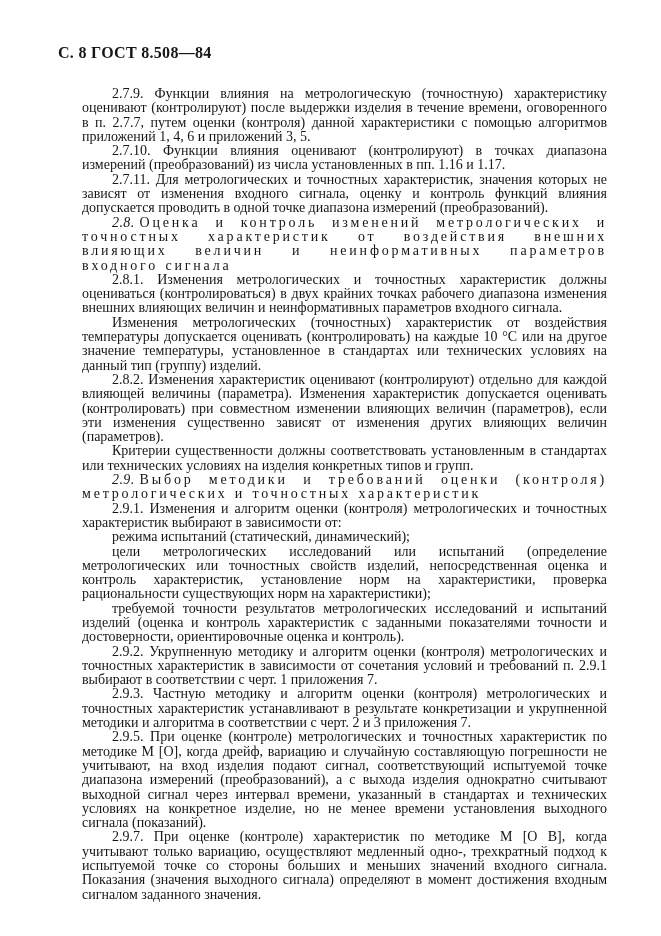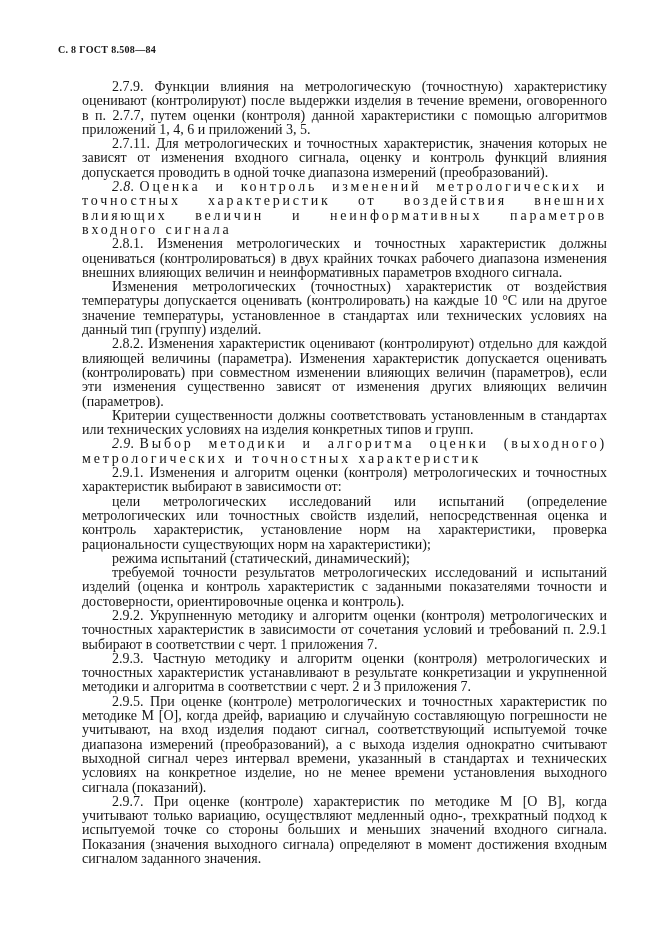--- a/index.html
+++ b/index.html
@@ -12,21 +12,21 @@
     width: 661px;
     height: 936px;
     background: #ffffff;
     box-sizing: border-box;
     padding: 44px 54px 0 50px;
     font-family: "Liberation Serif", "DejaVu Serif", serif;
     color: #161616;
     overflow: hidden;
   }
   .page-header {
-    font-size: 10px;
+    font-size: 16px;
     font-weight: bold;
     letter-spacing: 0.3px;
     margin-left: 8px;
     margin-bottom: 25px;
     white-space: nowrap;
   }
   .content {
     font-size: 14px;
     line-height: 14.3px;
     text-align: justify;
@@ -47,29 +47,30 @@
     font-style: italic;
   }
 </style>
 </head>
 <body>
 
 <div class="page">
   <div class="page-header">С. 8 ГОСТ 8.508—84</div>
   <div class="content">
     <p class="body">2.7.9. Функции влияния на метрологическую (точностную) характеристику оценивают (контролируют) после выдержки изделия в течение времени, оговоренного в п. 2.7.7, путем оценки (контроля) данной характеристики с помощью алгоритмов приложений 1, 4, 6 и приложений 3, 5.</p>
+    <p class="body">2.7.10. Функции влияния оценивают (контролируют) в точках диапазона измерений (преобразований) из числа установленных в пп. 1.16 и 1.17.</p>
     <p class="body">2.7.11. Для метрологических и точностных характеристик, значения которых не зависят от изменения входного сигнала, оценку и контроль функций влияния допускается проводить в одной точке диапазона измерений (преобразований).</p>
     <p class="spaced"><span class="num">2.8.</span><span>Оценка и контроль изменений метрологических и точностных характеристик от воздействия внешних влияющих величин и неинформативных параметров входного сигнала</span></p>
     <p class="body">2.8.1. Изменения метрологических и точностных характеристик должны оцениваться (контролироваться) в двух крайних точках рабочего диапазона изменения внешних влияющих величин и неинформативных параметров входного сигнала.</p>
     <p class="body">Изменения метрологических (точностных) характеристик от воздействия температуры допускается оценивать (контролировать) на каждые 10 °С или на другое значение температуры, установленное в стандартах или технических условиях на данный тип (группу) изделий.</p>
     <p class="body">2.8.2. Изменения характеристик оценивают (контролируют) отдельно для каждой влияющей величины (параметра). Изменения характеристик допускается оценивать (контролировать) при совместном изменении влияющих величин (параметров), если эти изменения существенно зависят от изменения других влияющих величин (параметров).</p>
     <p class="body">Критерии существенности должны соответствовать установленным в стандартах или технических условиях на изделия конкретных типов и групп.</p>
-    <p class="spaced"><span class="num">2.9.</span><span>Выбор методики и алгоритма оценки (выходного) метрологических и точностных характеристик</span></p>
+    <p class="spaced"><span class="num">2.9.</span><span>Выбор методики и требований оценки (контроля) метрологических и точностных характеристик</span></p>
     <p class="body">2.9.1. Изменения и алгоритм оценки (контроля) метрологических и точностных характеристик выбирают в зависимости от:</p>
+    <p class="body">режима испытаний (статический, динамический);</p>
     <p class="body">цели метрологических исследований или испытаний (определение метрологических или точностных свойств изделий, непосредственная оценка и контроль характеристик, установление норм на характеристики, проверка рациональности существующих норм на характеристики);</p>
-    <p class="body">режима испытаний (статический, динамический);</p>
     <p class="body">требуемой точности результатов метрологических исследований и испытаний изделий (оценка и контроль характеристик с заданными показателями точности и достоверности, ориентировочные оценка и контроль).</p>
     <p class="body">2.9.2. Укрупненную методику и алгоритм оценки (контроля) метрологических и точностных характеристик в зависимости от сочетания условий и требований п. 2.9.1 выбирают в соответствии с черт. 1 приложения 7.</p>
     <p class="body">2.9.3. Частную методику и алгоритм оценки (контроля) метрологических и точностных характеристик устанавливают в результате конкретизации и укрупненной методики и алгоритма в соответствии с черт. 2 и 3 приложения 7.</p>
     <p class="body">2.9.5. При оценке (контроле) метрологических и точностных характеристик по методике М [О], когда дрейф, вариацию и случайную составляющую погрешности не учитывают, на вход изделия подают сигнал, соответствующий испытуемой точке диапазона измерений (преобразований), а с выхода изделия однократно считывают выходной сигнал через интервал времени, указанный в стандартах и технических условиях на конкретное изделие, но не менее времени установления выходного сигнала (показаний).</p>
     <p class="body">2.9.7. При оценке (контроле) характеристик по методике М [О В], когда учитывают только вариацию, осуществляют медленный одно-, трехкратный подход к испытуемой точке со стороны бо́льших и меньших значений входного сигнала. Показания (значения выходного сигнала) определяют в момент достижения входным сигналом заданного значения.</p>
   </div>
 </div>
 
 </body></html>

